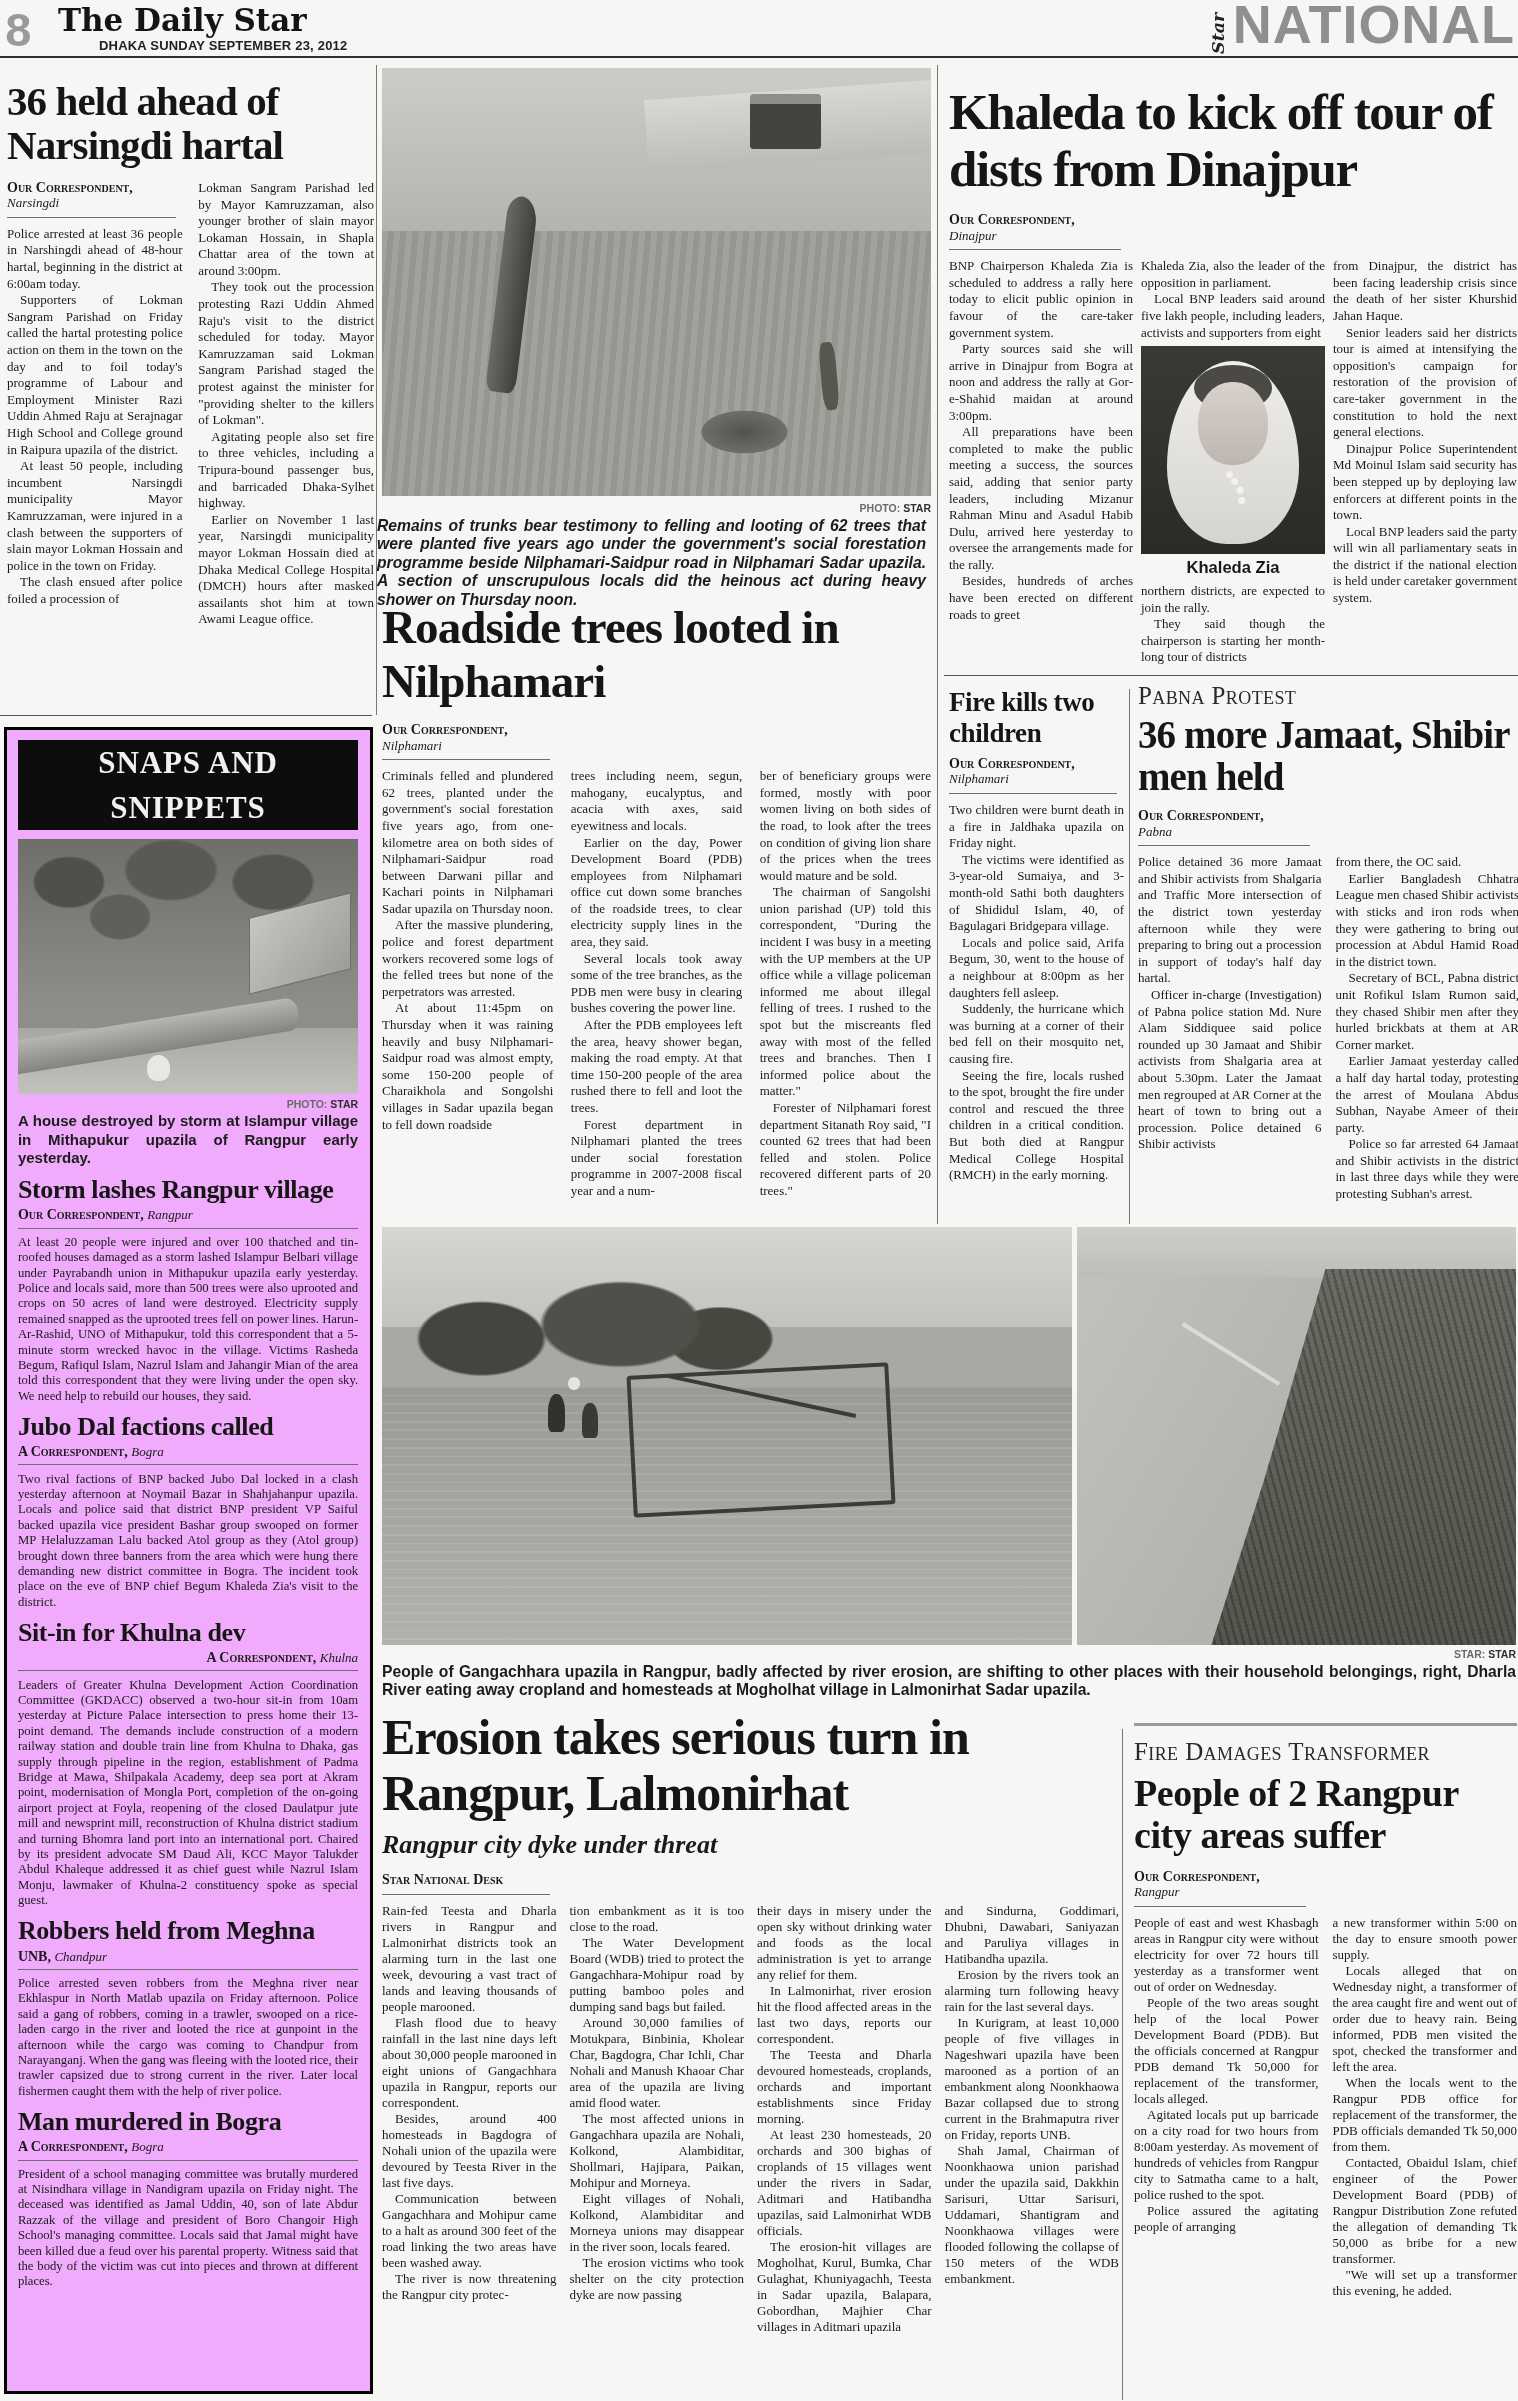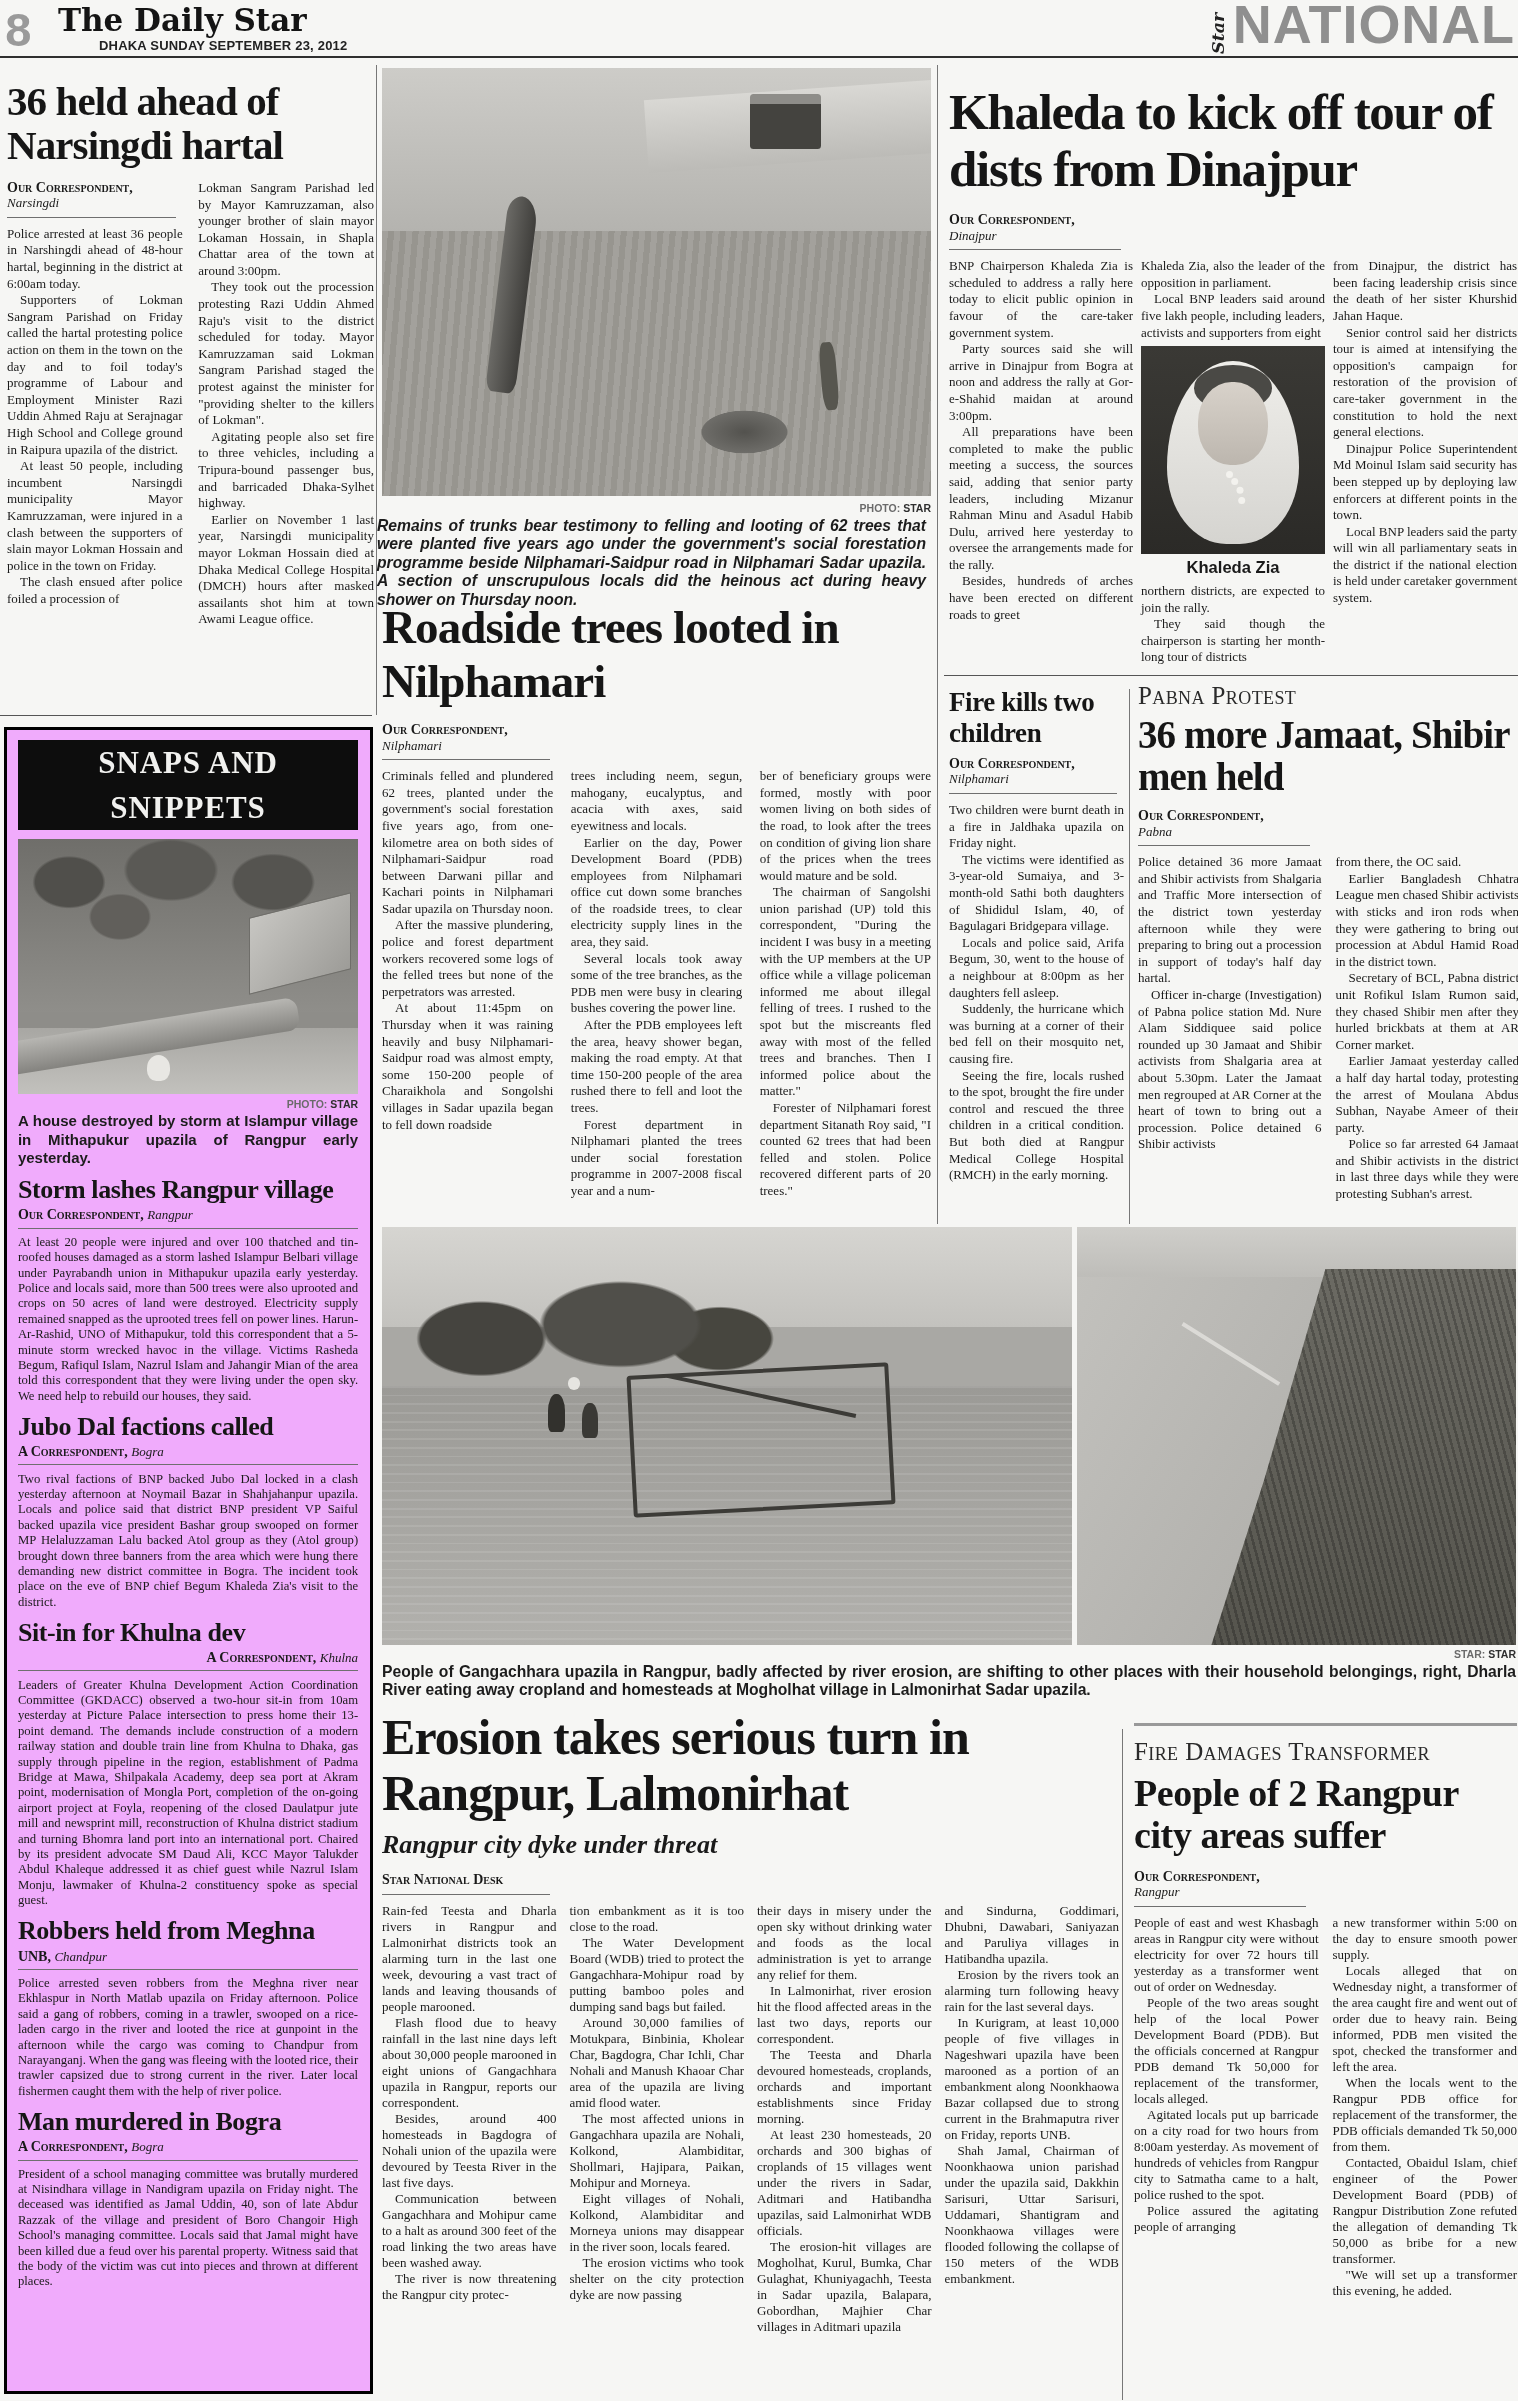--- a/index.html
+++ b/index.html
@@ -254,21 +254,21 @@
                box-shadow:5.2px 7px 0 #f3f2ee, 10.5px 15.7px 0 #f3f2ee, 12.2px 26px 0 #f3f2ee;"></div>
         </div>
         <div class="kz-cap">Khaleda Zia</div>
         <div>
             <p>northern districts, are expected to join the rally.</p>
             <p>They said though the chairperson is starting her month-long tour of districts</p>
           </div>
       </div>
       <div class="col">
           <p>from Dinajpur, the district has been facing leadership crisis since the death of her sister Khurshid Jahan Haque.</p>
-          <p>Senior control said her districts tour is aimed at intensifying the opposition's campaign for restoration of the provision of care-taker government in the constitution to hold the next general elections.</p>
+          <p>Senior leaders said her districts tour is aimed at intensifying the opposition's campaign for restoration of the provision of care-taker government in the constitution to hold the next general elections.</p>
           <p>Dinajpur Police Superintendent Md Moinul Islam said security has been stepped up by deploying law enforcers at different points in the town.</p>
           <p>Local BNP leaders said the party will win all parliamentary seats in the district if the national election is held under caretaker government system.</p>
         </div>
     </div>
   </div>
   <div class="abs hrule" style="left:944px;top:675px;width:575px;"></div>
 
   <div class="abs" style="left:949px;top:687px;width:175px;">
     <div class="hl" style="font-size:27px;line-height:1.15;letter-spacing:-0.4px;">Fire kills two children</div>
     <div class="byline" style="margin-top:7px;">

